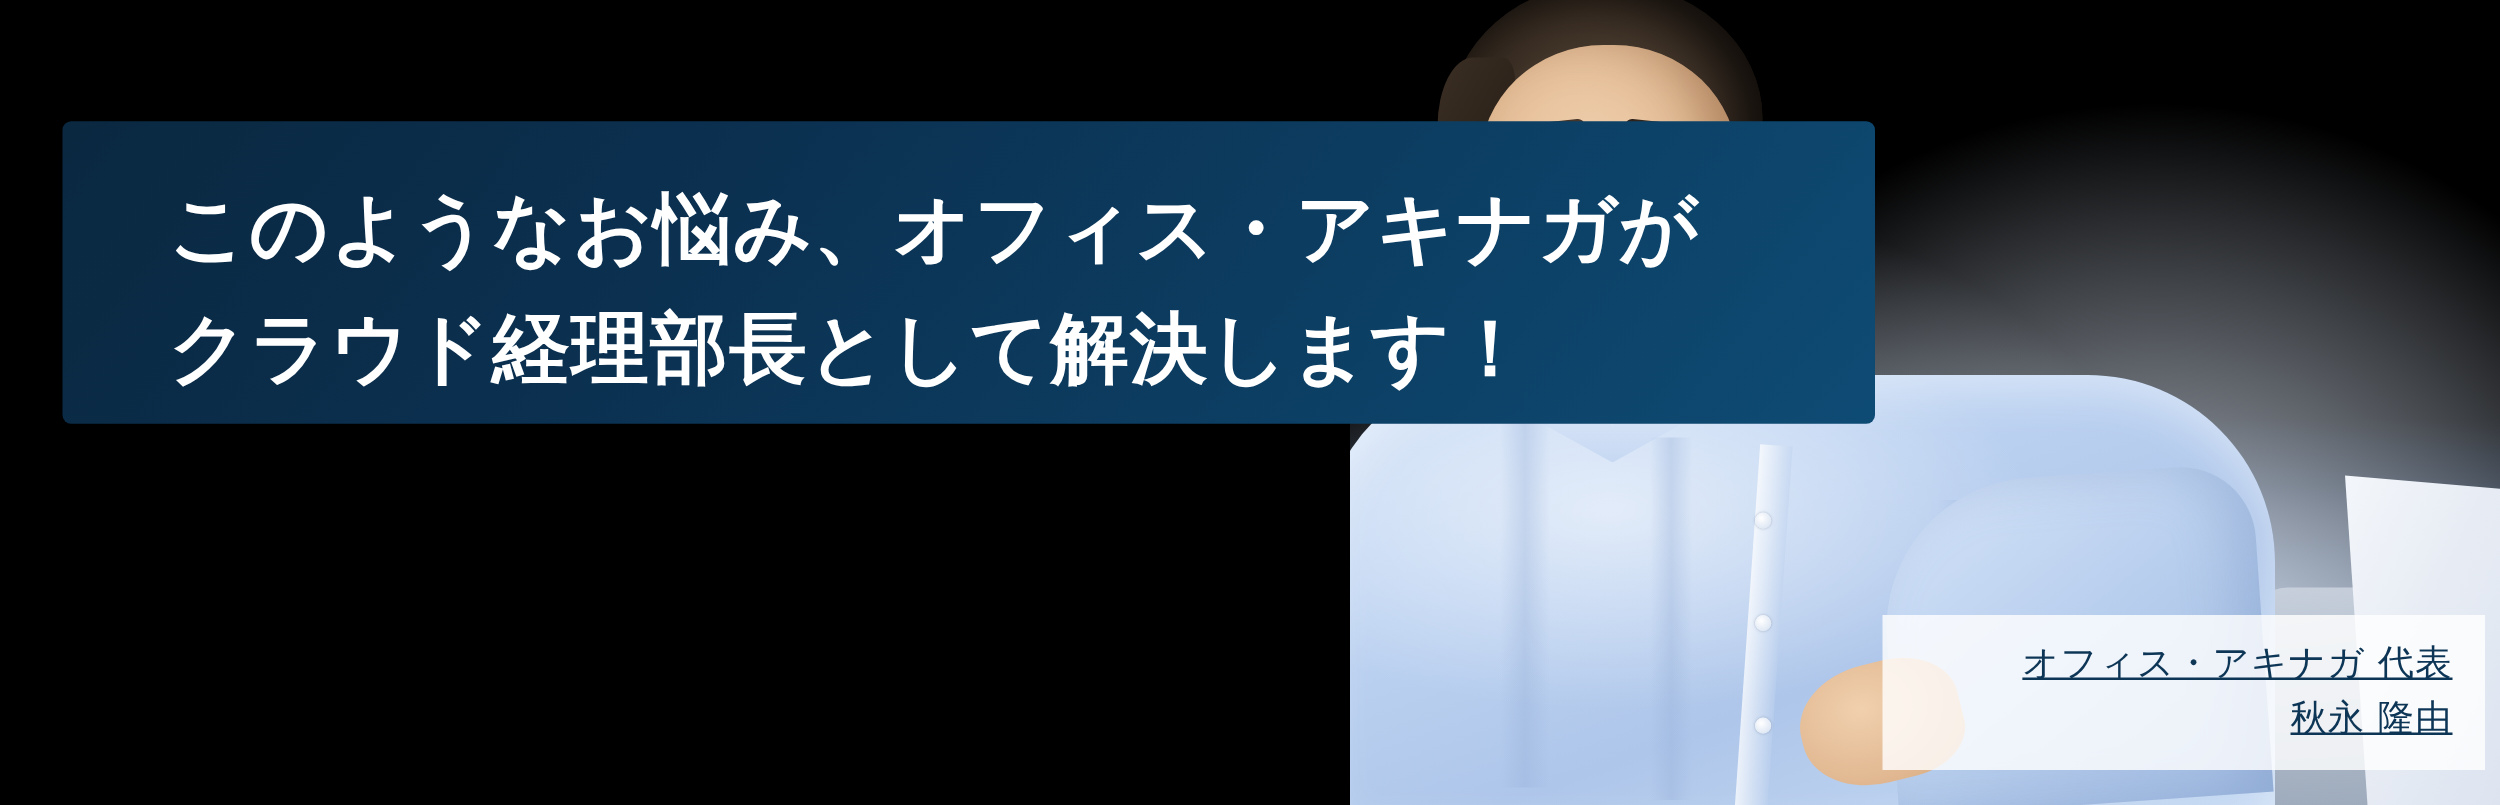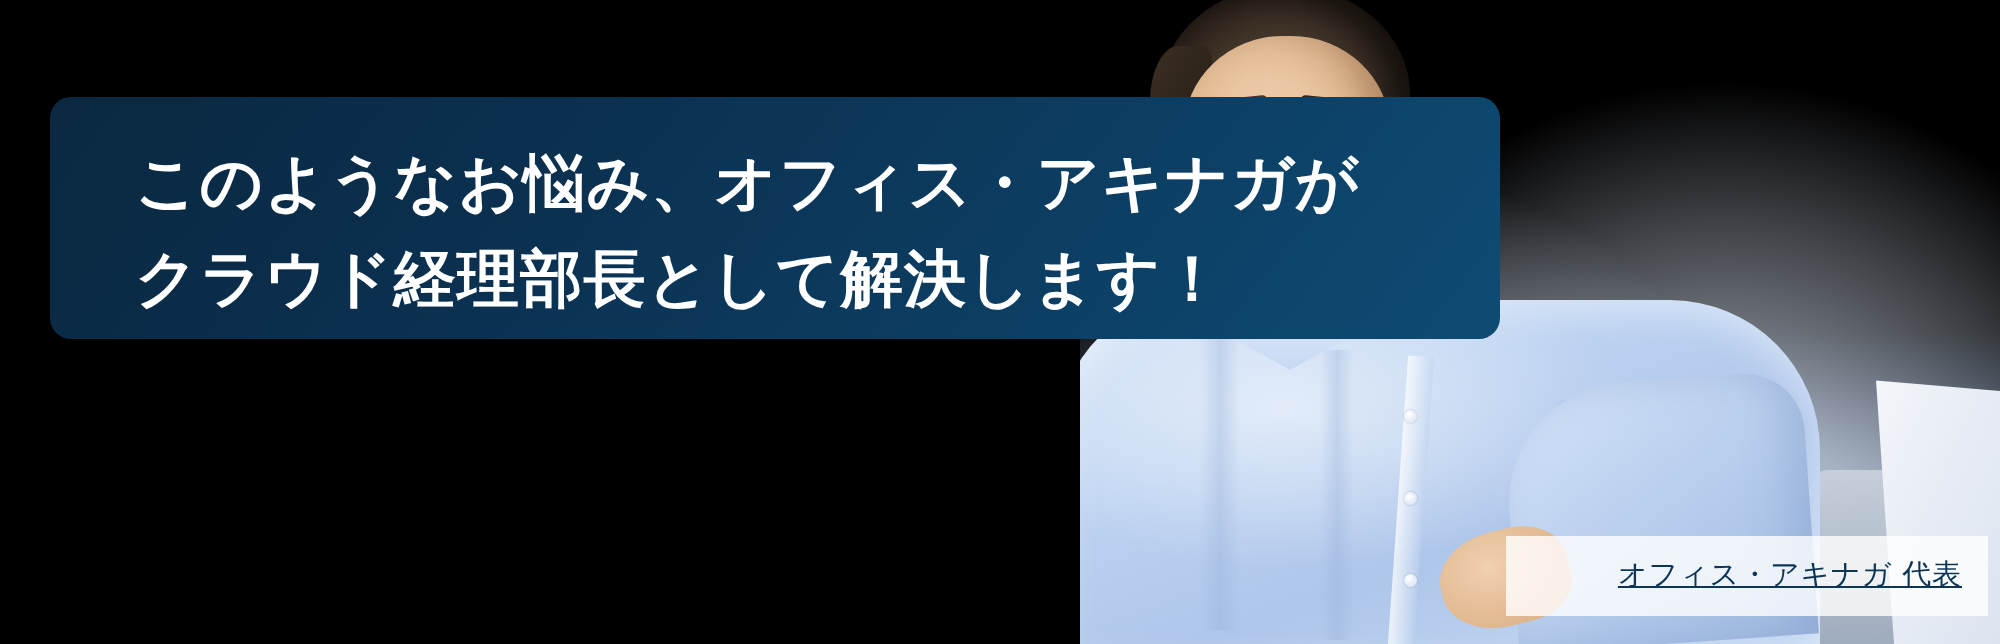--- a/index.html
+++ b/index.html
@@ -81,21 +81,21 @@
     background:linear-gradient(180deg,#fff,#e9e2d4);transform:rotate(-3deg);opacity:.95;}
 
   
   .laptop{position:absolute;left:790px;top:375px;width:320px;height:269px;}
   .lid{position:absolute;left:0;top:0;width:300px;height:269px;
     background:linear-gradient(115deg,#f4f7fb 0%,#e7ecf4 30%,#dde4f0 60%,#ccd6e8 100%);
     clip-path:polygon(2% 2%,86% 10%,100% 100%,8% 100%);
     border-radius:6px;box-shadow:-4px 0 12px rgba(0,0,0,.18);}
 
   
-  .banner{position:absolute;left:50px;top:97px;width:1450px;height:242px;border-radius:21px;
+  .banner{position:absolute;left:50px;top:97px;width:1450px;height:242px;border-radius:7px;
     background:linear-gradient(128deg,#0a2840 0%,#0b3050 34%,#0c3c60 64%,#0e4b74 100%);}
   .headline{position:absolute;left:85px;top:38px;width:1300px;
     color:#fff;font-weight:700;font-size:62px;line-height:1.55;letter-spacing:.02em;
     white-space:pre-line;}
 
   
   .caption{position:absolute;right:12px;bottom:28px;width:430px;
     background:rgba(255,255,255,.80);padding:16px 26px 20px 26px;
     text-align:right;color:#0d3556;}
   .cap-line{font-size:29px;line-height:1.52;font-weight:400;letter-spacing:.03em;white-space:nowrap;text-decoration:underline;}
@@ -148,15 +148,16 @@
     </div>
   </div>
 
   <div class="banner">
     <div class="headline">このようなお悩み、オフィス・アキナガが
 クラウド経理部長として解決します！</div>
   </div>
 
   <div class="caption">
     <div class="cap-line">オフィス・アキナガ 代表</div>
+    <div class="cap-line">秋永 隆由</div>
   </div>
 
 </div>
 
 </body></html>

